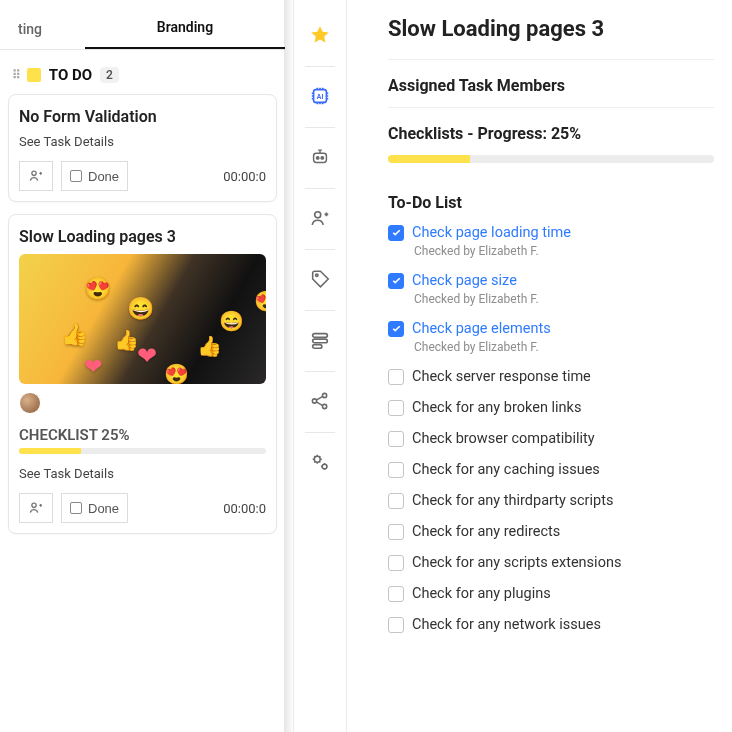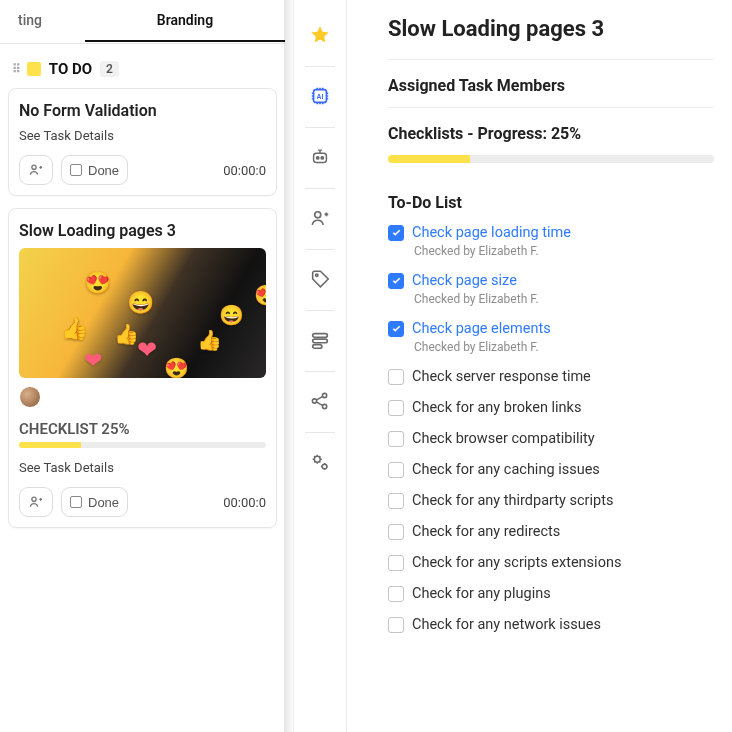--- a/index.html
+++ b/index.html
@@ -17,23 +17,23 @@
   
   .board {
     position: absolute;
     left: 0; top: 0;
     width: 285px;
     height: 732px;
     background: #fff;
   }
   .tabs {
     display: flex;
-    height: 44px;
+    height: 50px;
     border-bottom: 1px solid #e6e6e6;
-    align-items: flex-start;
+    align-items: flex-end;
     gap: 35px;
   }
   .tab {
     flex: 1;
     text-align: center;
     font-size: 14px;
     font-weight: 500;
     padding: 12px 0;
     color: #666;
   }
@@ -65,21 +65,21 @@
     border-radius: 8px;
     padding: 12px 10px 10px 10px;
     background: #fff;
     box-shadow: 0 1px 2px rgba(0,0,0,0.03);
   }
   .card-title { font-size: 16px; font-weight: 600; margin-bottom: 8px; color:#222; }
   .see-details { font-size: 13px; color:#444; margin-bottom: 12px; }
   .card-actions { display: flex; align-items: center; gap: 8px; }
   .mini-btn {
     border: 1px solid #dcdcdc;
-    border-radius: 9px;
+    border-radius: 0;
     background: #fff;
     height: 30px;
     display: inline-flex;
     align-items: center;
     justify-content: center;
     font-size: 13px;
     color:#555;
     padding: 0 8px;
     gap:6px;
     text-align:center;

